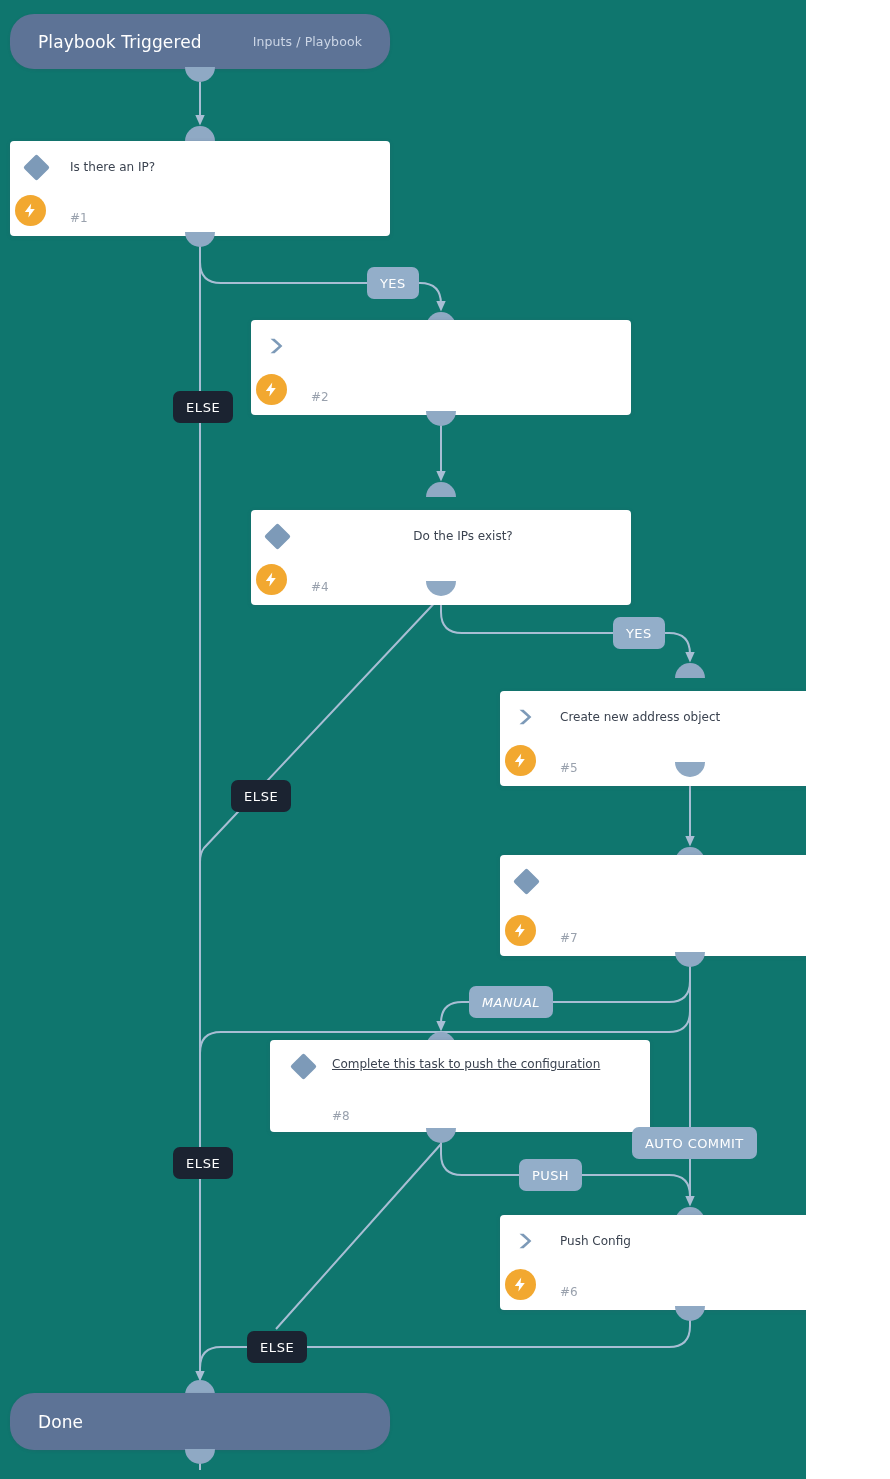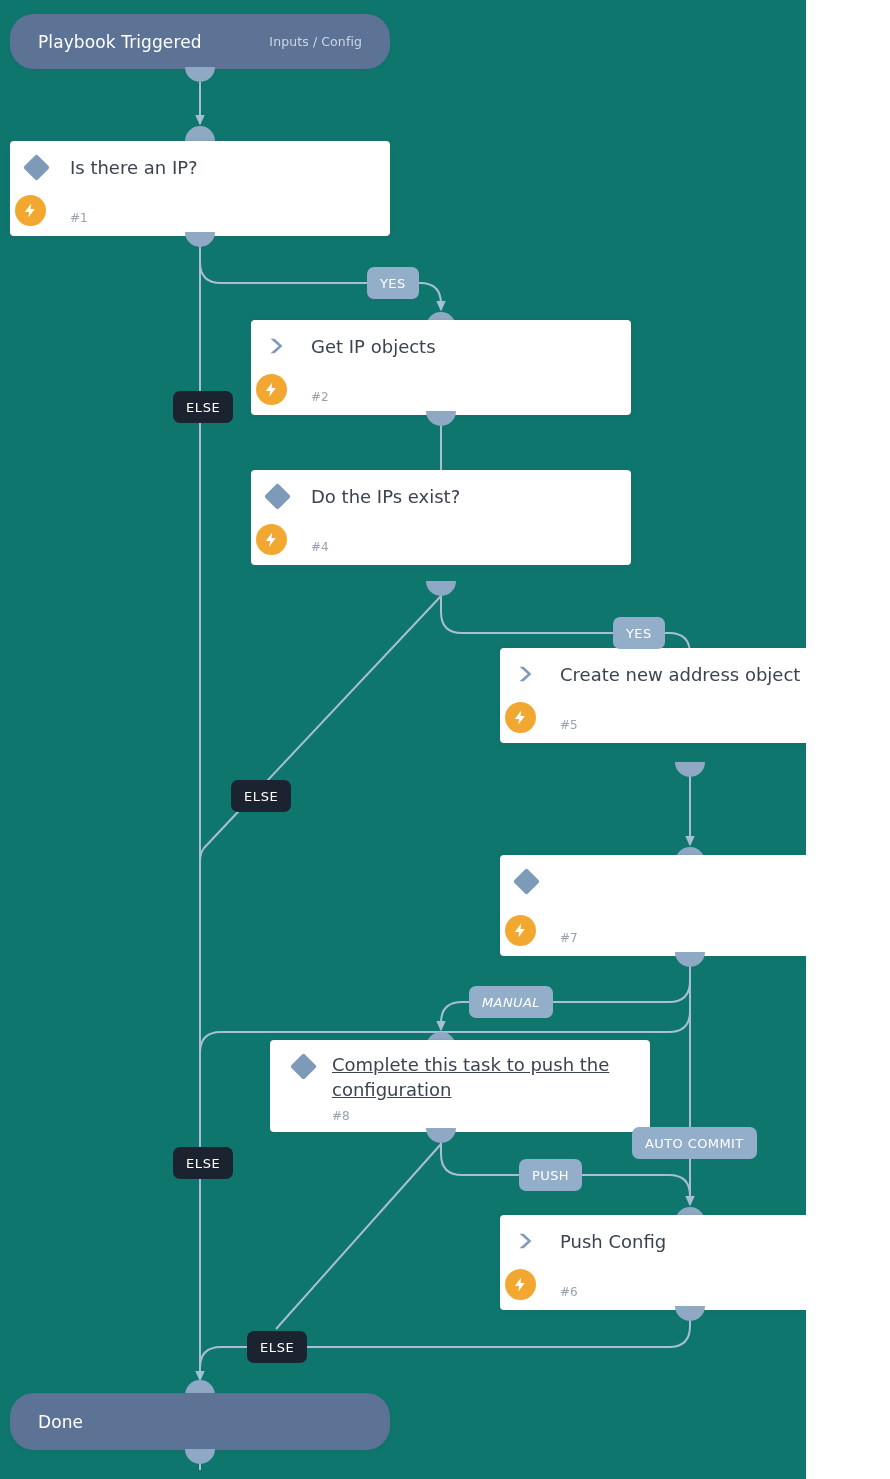--- a/index.html
+++ b/index.html
@@ -61,21 +61,21 @@
     box-sizing: border-box;
     background: #ffffff;
     border-radius: 4px;
     box-shadow: 0 1px 4px rgba(70,80,100,0.17), 0 0 0 0.5px rgba(70,80,100,0.05);
   }
   .card-title {
     position: absolute;
     left: 60px;
     top: 14px;
     right: 16px;
-    font-size: 18px;
+    font-size: 12px;
     color: #3b4350;
     line-height: 25px;
   }
   .card-num {
     position: absolute;
     left: 60px;
     bottom: 11px;
     font-size: 12px;
     color: #99a1ad;
   }
@@ -194,21 +194,21 @@
       <path d="M 248 1347 L 221 1347 Q 200 1347 200 1368"></path>
 
       <path d="M 690 1306 L 690 1326 Q 690 1347 669 1347 L 300 1347"></path>
 
       <path d="M 200 1455 L 200 1470"></path>
     </g>
   </svg>
 
   <div class="pill" style="left:10px; top:14px; width:380px; height:55px;">
     <span class="pill-title">Playbook Triggered</span>
-    <span class="pill-sub">Inputs / Config</span>
+    <span class="pill-sub">Inputs / Playbook</span>
   </div>
   <div class="port port-out" style="left:185px; top:67px;"></div>
 
   <div class="port port-in" style="left:185px; top:126px;"></div>
   <div class="card" style="left:10px; top:141px; width:380px; height:95px;">
     <span class="glyph-diamond"></span>
     <span class="bolt">
       <svg width="17" height="17" viewBox="0 0 24 24">
           <path d="M13 2 L4 14 h6 l-1 8 9-12 h-6 z" fill="#ffffff"></path>
         </svg>
@@ -223,40 +223,39 @@
     <span class="glyph-chevron">
       <svg width="22" height="22" viewBox="0 0 24 24">
           <path d="M6 4 L15 12 L6 20 L10.5 20 L19 12 L10.5 4 z" fill="#7d9ab8"></path>
         </svg>
     </span>
     <span class="bolt">
       <svg width="17" height="17" viewBox="0 0 24 24">
           <path d="M13 2 L4 14 h6 l-1 8 9-12 h-6 z" fill="#ffffff"></path>
         </svg>
     </span>
-    <span class="card-title">Get IP objects</span>
     <span class="card-num">#2</span>
   </div>
   <div class="port port-out" style="left:426px; top:411px;"></div>
 
   <div class="port port-in" style="left:426px; top:482px;"></div>
-  <div class="card" style="left:251px; top:470px; width:380px; height:95px;">
+  <div class="card" style="left:251px; top:510px; width:380px; height:95px;text-align:center;">
     <span class="glyph-diamond"></span>
     <span class="bolt">
       <svg width="17" height="17" viewBox="0 0 24 24">
           <path d="M13 2 L4 14 h6 l-1 8 9-12 h-6 z" fill="#ffffff"></path>
         </svg>
     </span>
     <span class="card-title">Do the IPs exist?</span>
     <span class="card-num">#4</span>
   </div>
   <div class="port port-out" style="left:426px; top:581px;"></div>
 
   <div class="port port-in" style="left:675px; top:663px;"></div>
-  <div class="card" style="left:500px; top:648px; width:380px; height:95px;">
+  <div class="card" style="left:500px; top:691px; width:380px; height:95px;">
     <span class="glyph-chevron">
       <svg width="22" height="22" viewBox="0 0 24 24">
           <path d="M6 4 L15 12 L6 20 L10.5 20 L19 12 L10.5 4 z" fill="#7d9ab8"></path>
         </svg>
     </span>
     <span class="bolt">
       <svg width="17" height="17" viewBox="0 0 24 24">
           <path d="M13 2 L4 14 h6 l-1 8 9-12 h-6 z" fill="#ffffff"></path>
         </svg>
     </span>

